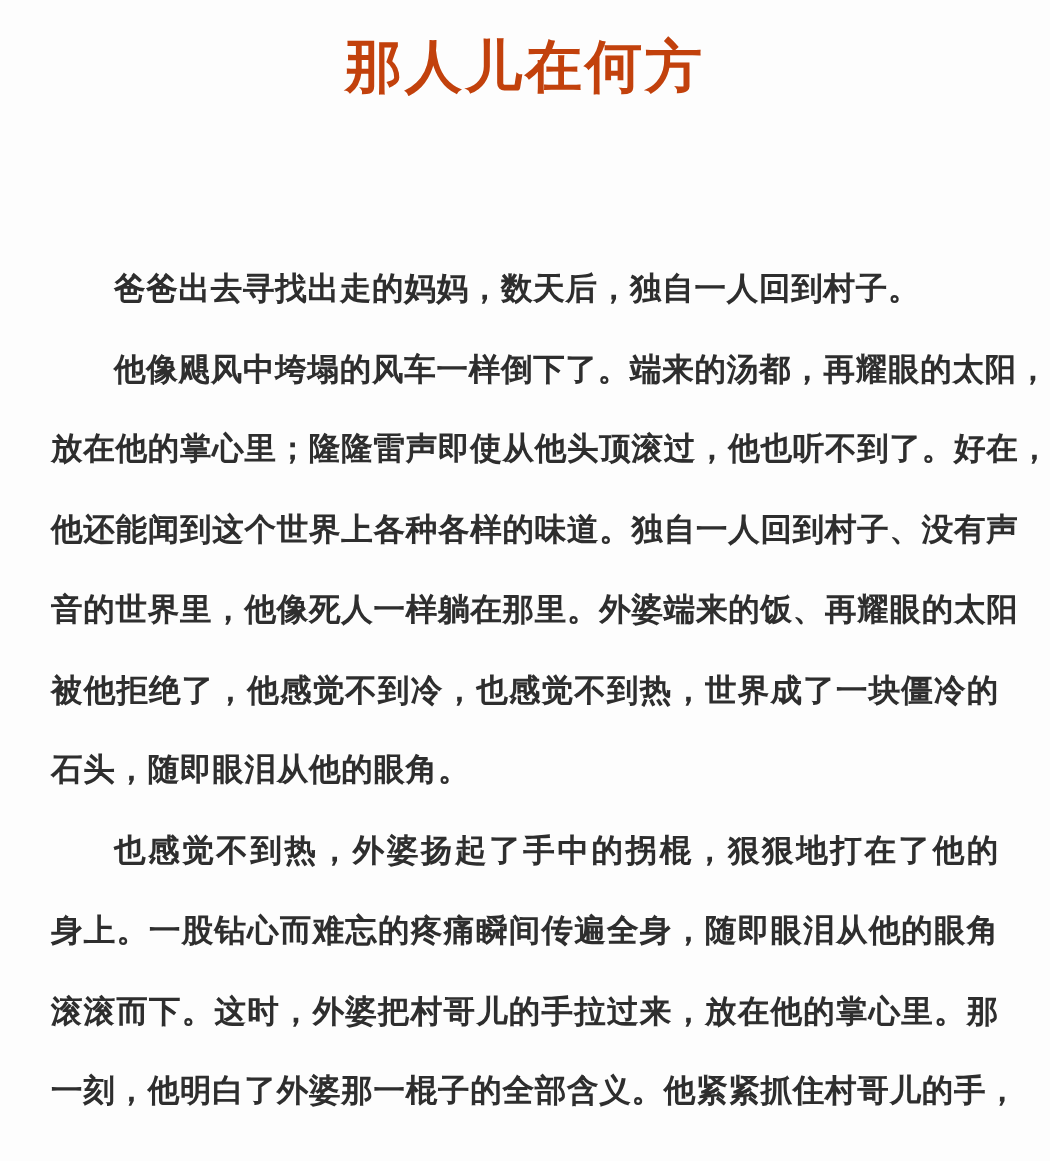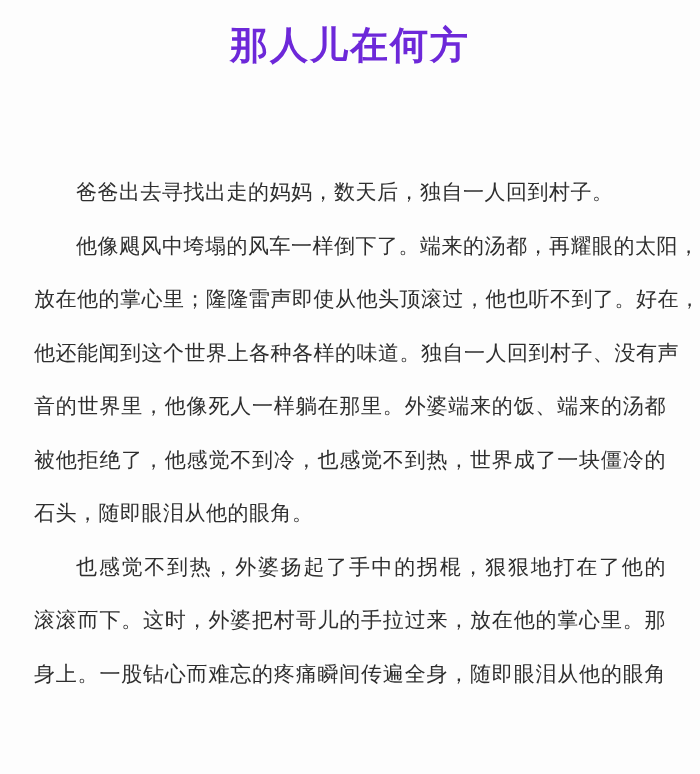--- a/index.html
+++ b/index.html
@@ -22,38 +22,39 @@
   }
   .title {
     margin: 0;
     padding-top: 21px;
     height: 48px;
     line-height: 48px;
     text-align: center;
     font-size: 38px;
     font-weight: bold;
     letter-spacing: 2px;
-    color: #6d28d9;
+    color: #c2410c;
   }
   .body-text {
     margin-top: 97px;
     font-size: 21px;
     color: #2e2e2e;
   }
   .paragraph {
     margin: 0;
   }
   .line {
     height: 53.5px;
     line-height: 53.5px;
     white-space: nowrap;
     text-align: justify;
     text-align-last: justify;
     text-justify: inter-character;
     letter-spacing: 0.5px;
+    font-weight: bold;
   }
   .line.indent {
     text-indent: 2em;
   }
   .line.short {
     text-align-last: left;
   }
 </style>
 </head>
 <body>
@@ -65,25 +66,26 @@
   <div class="body-text">
 
     <div class="paragraph">
       <div class="line indent short">爸爸出去寻找出走的妈妈，数天后，独自一人回到村子。</div>
     </div>
 
     <div class="paragraph">
       <div class="line indent">他像飓风中垮塌的风车一样倒下了。端来的汤都，再耀眼的太阳，</div>
       <div class="line">放在他的掌心里；隆隆雷声即使从他头顶滚过，他也听不到了。好在，</div>
       <div class="line">他还能闻到这个世界上各种各样的味道。独自一人回到村子、没有声</div>
-      <div class="line">音的世界里，他像死人一样躺在那里。外婆端来的饭、端来的汤都</div>
+      <div class="line">音的世界里，他像死人一样躺在那里。外婆端来的饭、再耀眼的太阳</div>
       <div class="line">被他拒绝了，他感觉不到冷，也感觉不到热，世界成了一块僵冷的</div>
       <div class="line short">石头，随即眼泪从他的眼角。</div>
     </div>
 
     <div class="paragraph">
       <div class="line indent">也感觉不到热，外婆扬起了手中的拐棍，狠狠地打在了他的</div>
+      <div class="line">身上。一股钻心而难忘的疼痛瞬间传遍全身，随即眼泪从他的眼角</div>
       <div class="line">滚滚而下。这时，外婆把村哥儿的手拉过来，放在他的掌心里。那</div>
-      <div class="line">身上。一股钻心而难忘的疼痛瞬间传遍全身，随即眼泪从他的眼角</div>
+      <div class="line">一刻，他明白了外婆那一棍子的全部含义。他紧紧抓住村哥儿的手，</div>
     </div>
 
   </div>
 </div>
 
 </body></html>

